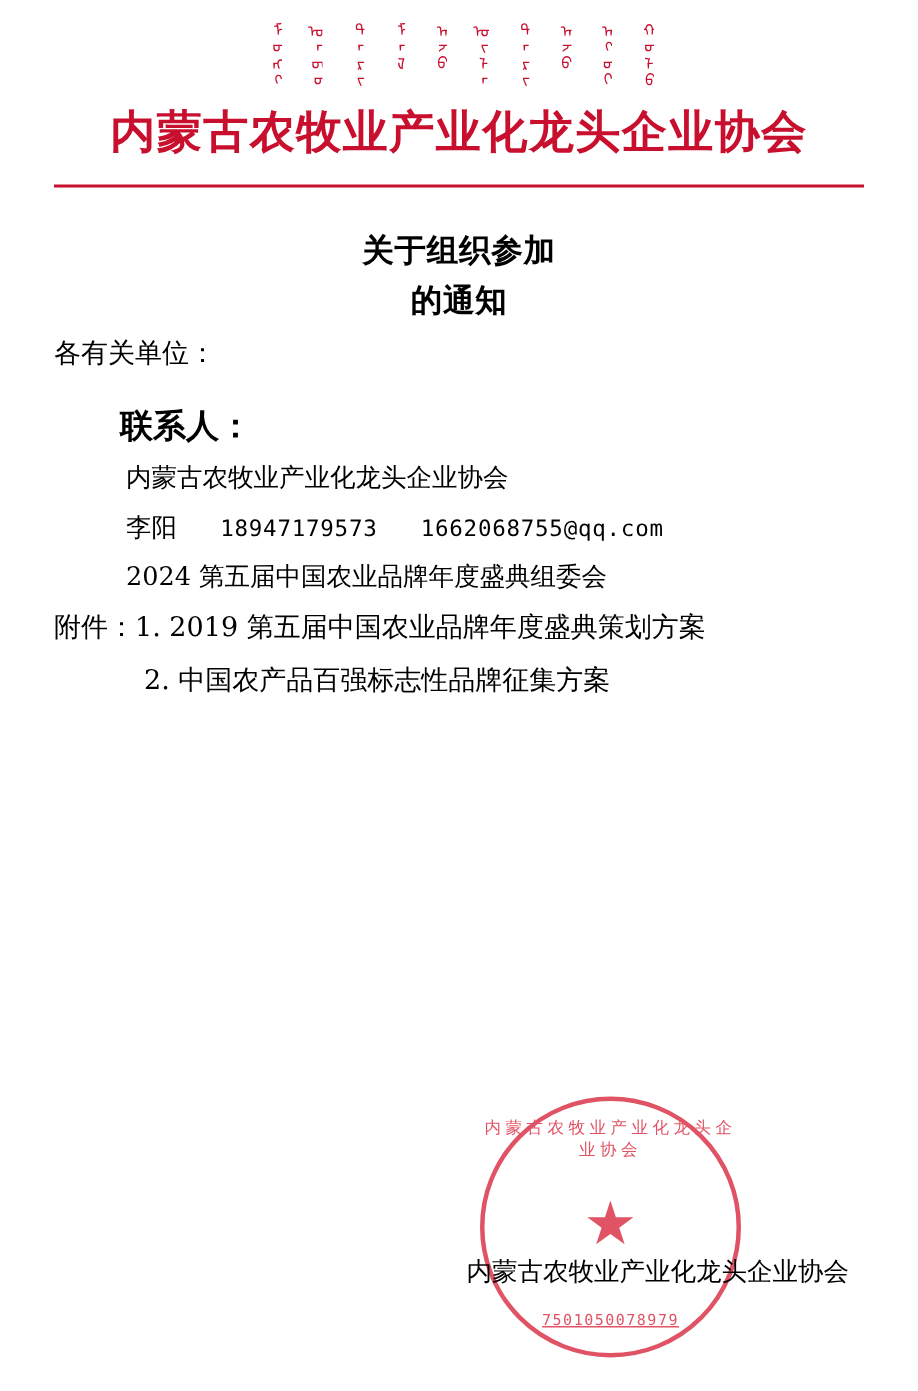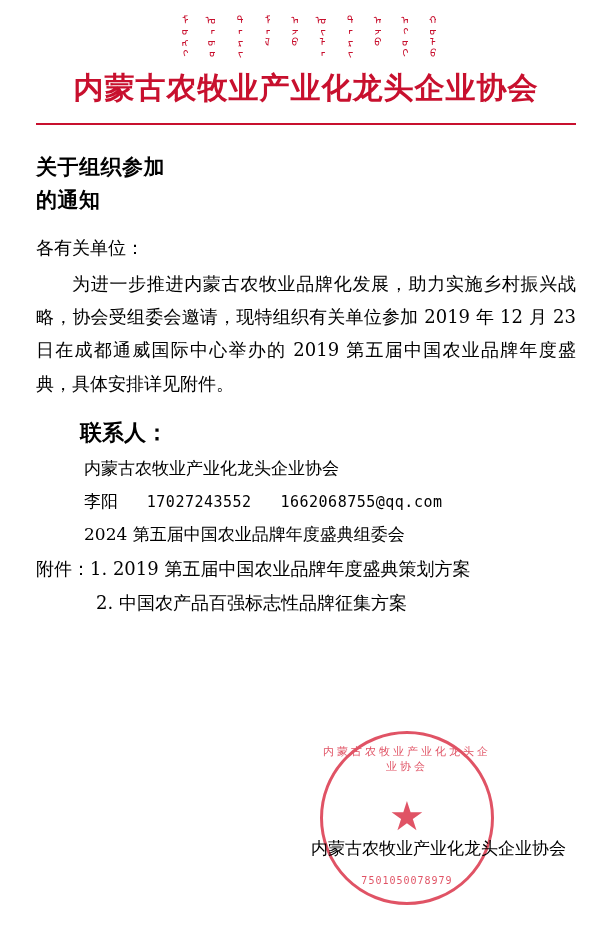--- a/index.html
+++ b/index.html
@@ -56,34 +56,35 @@
     white-space: nowrap;
   }
   .red-rule {
     border: none;
     border-top: 2px solid #c8102e;
     margin: 14px 0 0 0;
   }
 
   
   .doc-title {
+    text-align: center;
     font-weight: bold;
     font-size: 21px;
     line-height: 1.55;
     margin-top: 26px;
     letter-spacing: 0.5px;
   }
   .doc-title .line {
     display: block;
   }
 
   
   .salutation {
     font-size: 18px;
-    margin-top: 18px;
+    margin-top: 6px;
     line-height: 1.6;
   }
   .para {
     font-size: 18px;
     line-height: 1.85;
     text-align: justify;
     text-justify: inter-ideograph;
     text-indent: 2em;
     margin-top: 4px;
   }
@@ -163,20 +164,21 @@
   }
   .seal .seal-bottom {
     position: absolute;
     left: 0; right: 0;
     bottom: 16px;
     text-align: center;
     color: #d8243b;
     font-family: "DejaVu Sans Mono", "Liberation Mono", monospace;
     font-size: 10px;
     letter-spacing: 1px;
+    text-decoration: underline;
   }
 </style>
 </head>
 <body>
 
 <div class="page">
 
   <div class="mongolian-row">
     <span class="mongolian-glyph">ᠮᠣᠩᠭᠣᠯ</span>
     <span class="mongolian-glyph">ᠦᠨᠳᠦᠰᠦ</span>
@@ -194,30 +196,29 @@
 
   <hr class="red-rule">
 
   <div class="doc-title">
     <span class="line">关于组织参加</span>
     <span class="line">的通知</span>
   </div>
 
   <div class="salutation">各有关单位：</div>
 
-  <div class="para">为进一步推进内蒙古农牧业品牌化发展，助力实施乡村振兴战略，协会受组委会邀请，现特组织有关单位参加 2019 年 12 月 23 日在成都通威国际中心举办的 2019 第五届中国农业品牌年度盛典，具体安排详见附件。</div>
 
   <div class="contact-heading">联系人：</div>
 
   <div class="contact-list">
     <div class="contact-line">内蒙古农牧业产业化龙头企业协会</div>
     <div class="contact-line">
       <span>李阳</span>
       <span class="sp"></span>
-      <span class="mono">17027243552</span>
+      <span class="mono">18947179573</span>
       <span class="sp"></span>
       <span class="mono">1662068755@qq.com</span>
     </div>
     <div class="contact-line">2024 第五届中国农业品牌年度盛典组委会</div>
   </div>
 
   <div class="attachments">
     <div class="attach-line-1">附件：1. 2019 第五届中国农业品牌年度盛典策划方案</div>
     <div class="attach-line-2">2. 中国农产品百强标志性品牌征集方案</div>
   </div>

